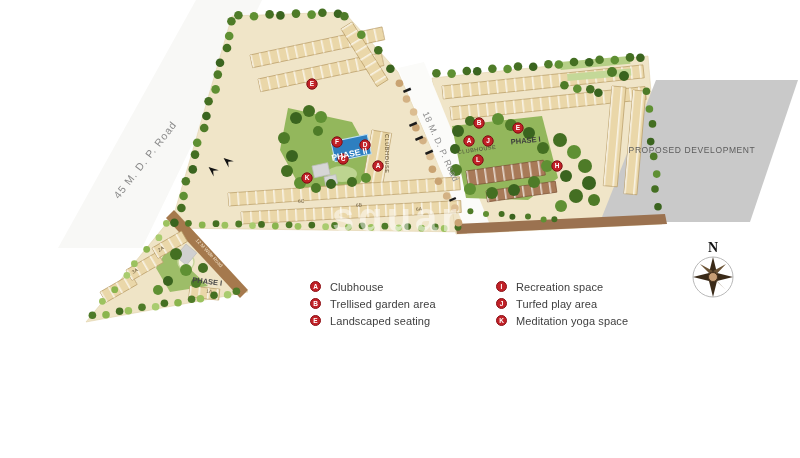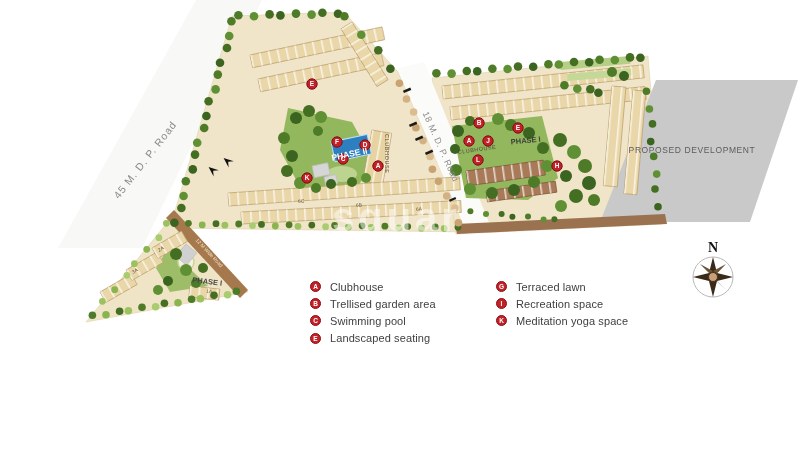--- a/index.html
+++ b/index.html
@@ -371,37 +371,33 @@
   <div class="legend-col">
     <div class="legend-row">
       <span class="chip">A</span>
       <span class="legend-label">Clubhouse</span>
         </div>
     <div class="legend-row">
       <span class="chip">B</span>
       <span class="legend-label">Trellised garden area</span>
         </div>
     <div class="legend-row">
-      <span class="chip">C</span>
-      <span class="legend-label">Swimming pool</span>
-        </div>
-    <div class="legend-row">
       <span class="chip">E</span>
       <span class="legend-label">Landscaped seating</span>
         </div>
   </div>
   <div class="legend-col">
     <div class="legend-row">
-      <span class="chip">G</span>
-      <span class="legend-label">Terraced lawn</span>
-        </div>
-    <div class="legend-row">
       <span class="chip">I</span>
       <span class="legend-label">Recreation space</span>
         </div>
     <div class="legend-row">
+      <span class="chip">J</span>
+      <span class="legend-label">Turfed play area</span>
+        </div>
+    <div class="legend-row">
       <span class="chip">K</span>
       <span class="legend-label">Meditation yoga space</span>
         </div>
   </div>
 </div>
 
 </div>
 
 </body></html>

